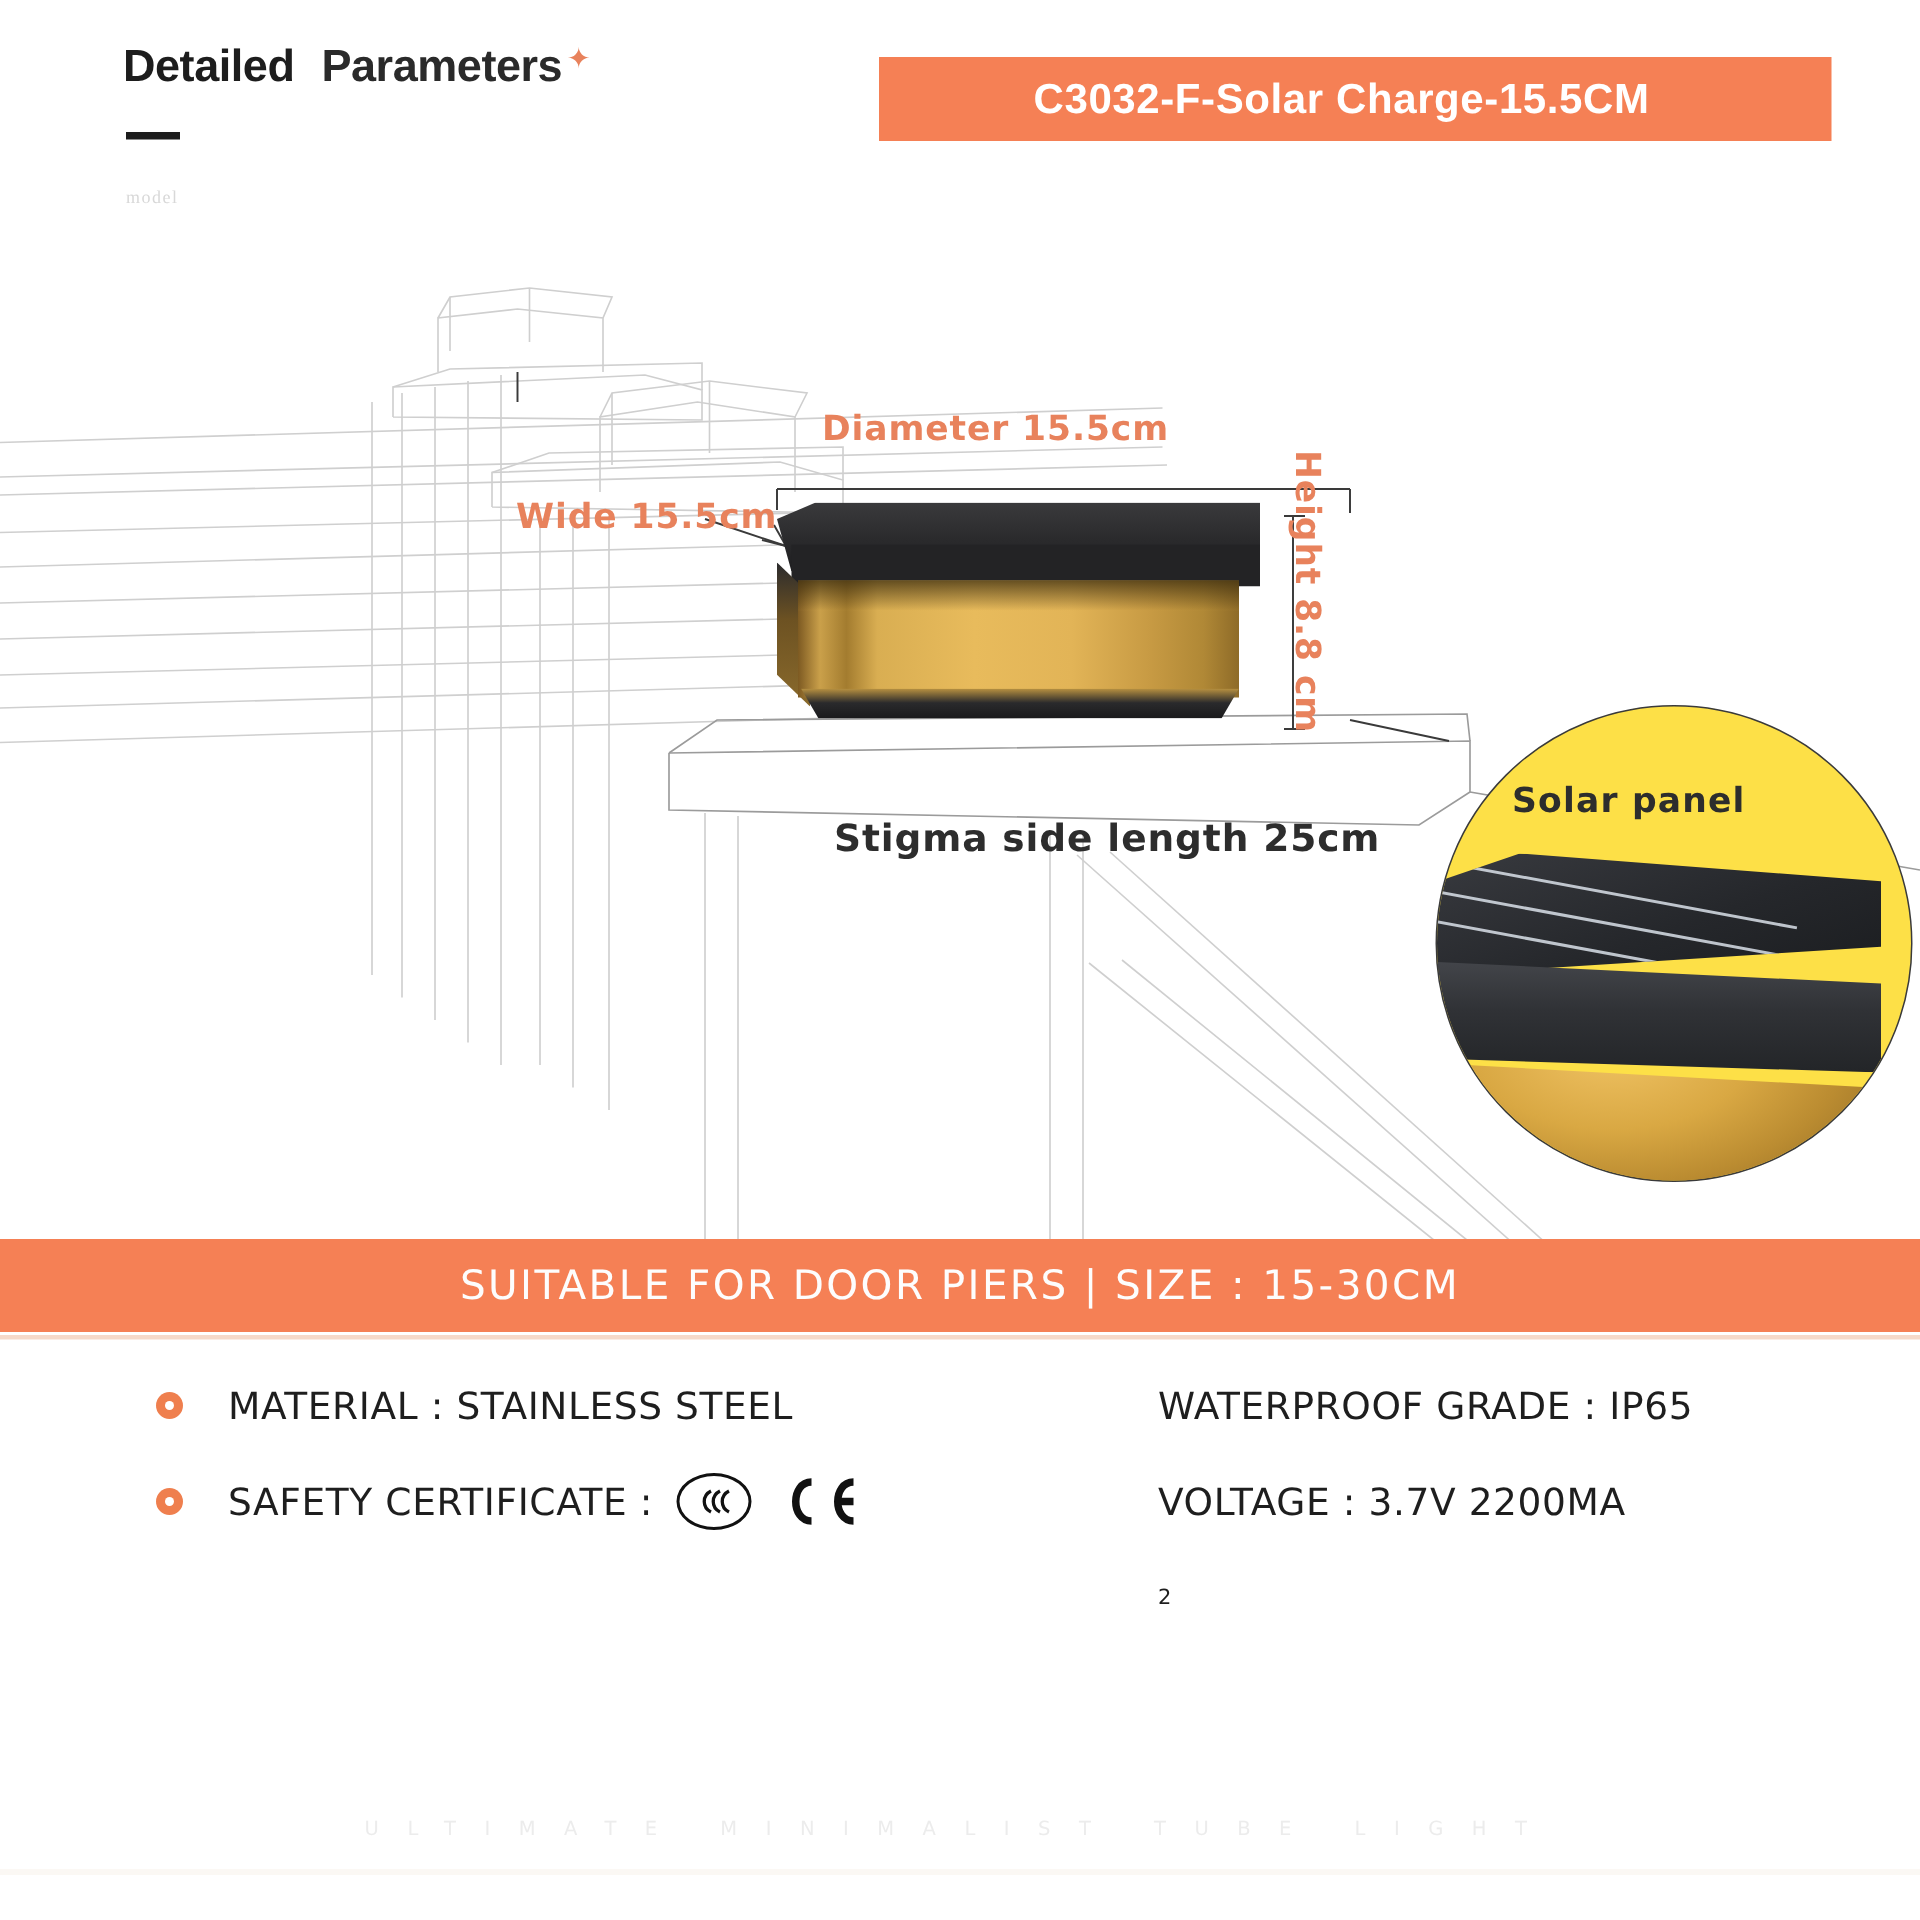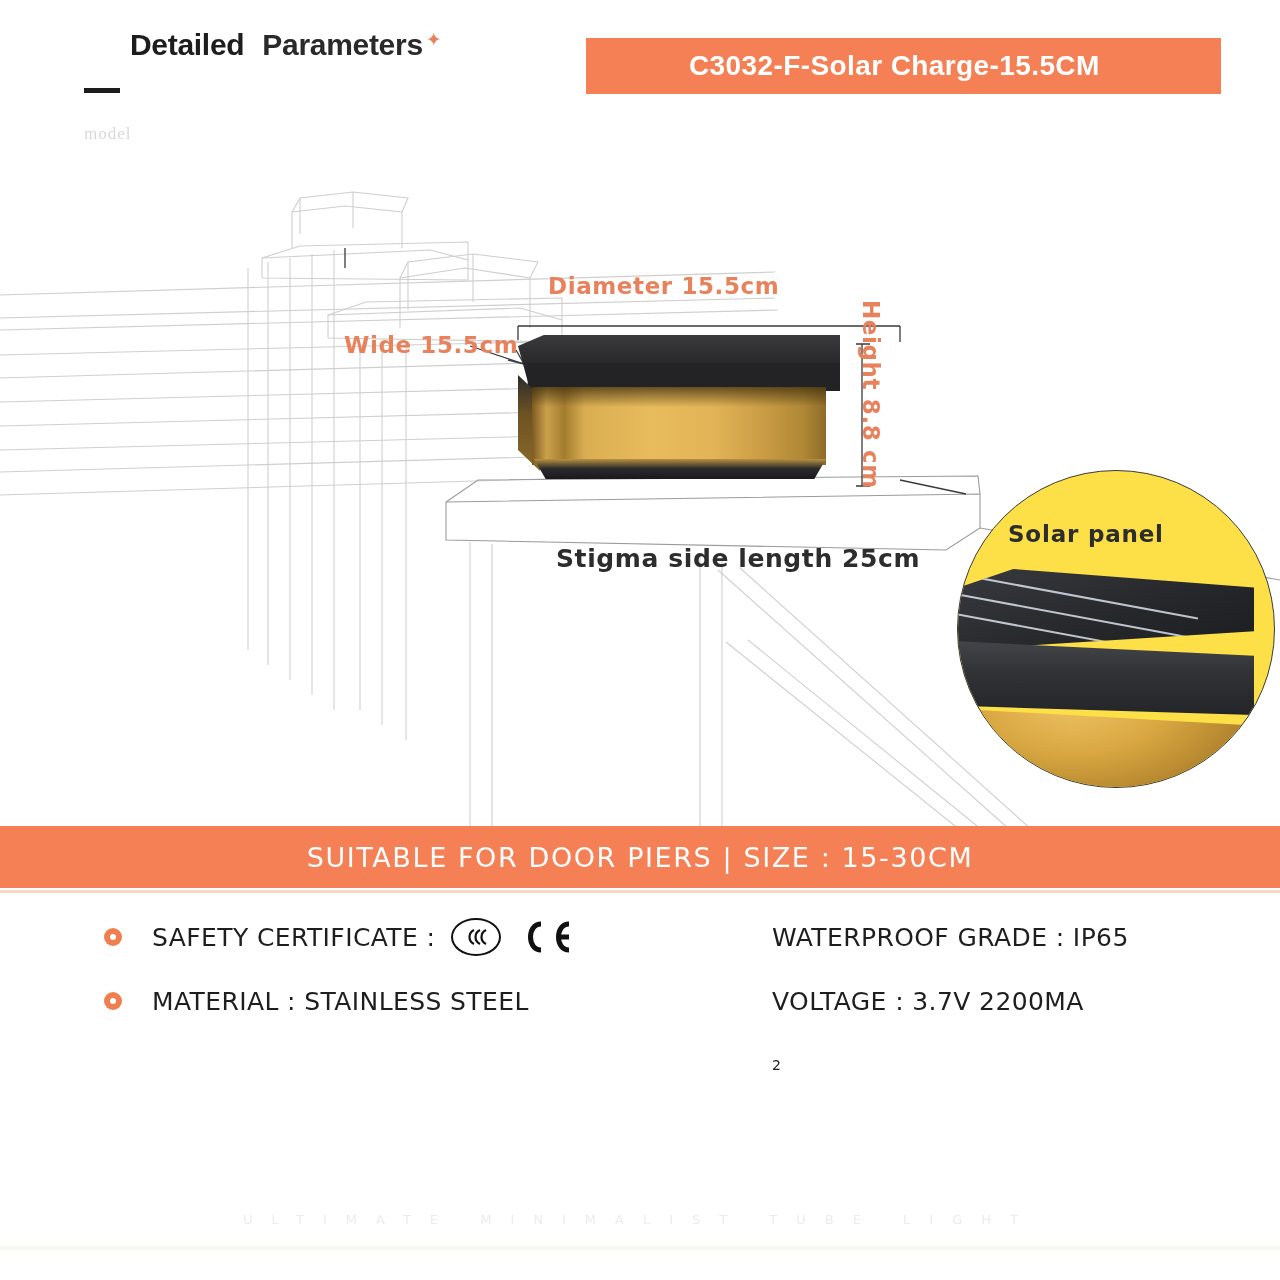--- a/index.html
+++ b/index.html
@@ -10,41 +10,41 @@
     width: 1280px; height: 1280px;
     position: relative;
     overflow: hidden;
     font-family: "Liberation Sans", sans-serif;
     color: #222;
   }
 
   
   #header-area { position: absolute; left: 0; top: 0; width: 1280px; height: 170px; }
 
-  #title-block { position: absolute; left: 82px; top: 28px; margin-left: 48px; }
+  #title-block { position: absolute; left: 82px; top: 28px; }
   #title-row { display: flex; align-items: flex-start; }
   .title-bold {
     font-size: 30px; font-weight: bold; color: #1d1d1d;
     letter-spacing: -0.3px;
   }
   .title-light {
     font-size: 30px; font-weight: bold; color: #2a2a2a;
     margin-left: 18px; letter-spacing: -0.3px;
   }
   #title-star {
     color: #E8825C; font-size: 19px; line-height: 1;
     margin-left: 3px; margin-top: 2px;
   }
   #title-rule {
     position: absolute; left: 84px; top: 88px;
     width: 36px; height: 5px; background: #1d1d1d;
   }
   #model-caption {
     position: absolute; left: 84px; top: 124px;
-    font-size: 17px; color: #d8d8d8; letter-spacing: 1px;
+    font-size: 12px; color: #d8d8d8; letter-spacing: 1px;
     font-family: "Liberation Serif", serif;
   }
 
   
   #model-banner {
     position: absolute; left: 586px; top: 38px;
     width: 590px; height: 56px;
     background: #F58055;
     display: flex; align-items: center; padding-left: 45px;
   }
@@ -333,20 +333,25 @@
 
 <div id="suitable-banner">
   <span id="suitable-text">SUITABLE FOR DOOR PIERS | SIZE  :  15-30CM</span>
 </div>
 <div id="banner-underline"></div>
 
 <div id="spec-area">
 
   <div class="spec-col" id="spec-col-left">
 
+
+    <div class="spec-row">
+      <span class="bullet"></span>
+      <span class="spec-text">MATERIAL  :  STAINLESS STEEL</span>
+    </div>
 
     <div class="spec-row">
       <span class="bullet"></span>
       <span class="spec-text">SAFETY CERTIFICATE  :</span>
       <span class="cert-icons">
         <span id="ccc-mark">
           <svg width="30" height="20" viewBox="0 0 30 20" fill="none" stroke="#111" stroke-width="2.2">
             <path d="M13 3 C7 6, 7 14, 13 17"></path>
             <path d="M19 3 C13 6, 13 14, 19 17"></path>
             <path d="M25 3 C19 6, 19 14, 25 17"></path>
@@ -354,25 +359,20 @@
         </span>
         <span id="ce-mark">
           <svg width="58" height="36" viewBox="0 0 58 36" fill="none" stroke="#111" stroke-width="5" stroke-linecap="butt">
             <path d="M24 5 C10 5, 10 31, 24 31"></path>
             <path d="M52 5 C38 5, 38 31, 52 31"></path>
             <path d="M40 18 L52 18"></path>
           </svg>
         </span>
       </span>
     </div>
-
-    <div class="spec-row">
-      <span class="bullet"></span>
-      <span class="spec-text">MATERIAL  :  STAINLESS STEEL</span>
-    </div>
   </div>
 
   <div class="spec-col" id="spec-col-right">
 
     <div class="spec-row">
       <span class="spec-text">WATERPROOF GRADE  : IP65</span>
     </div>
 
     <div class="spec-row">
       <span class="spec-text">VOLTAGE  :  3.7V 2200MA</span>

